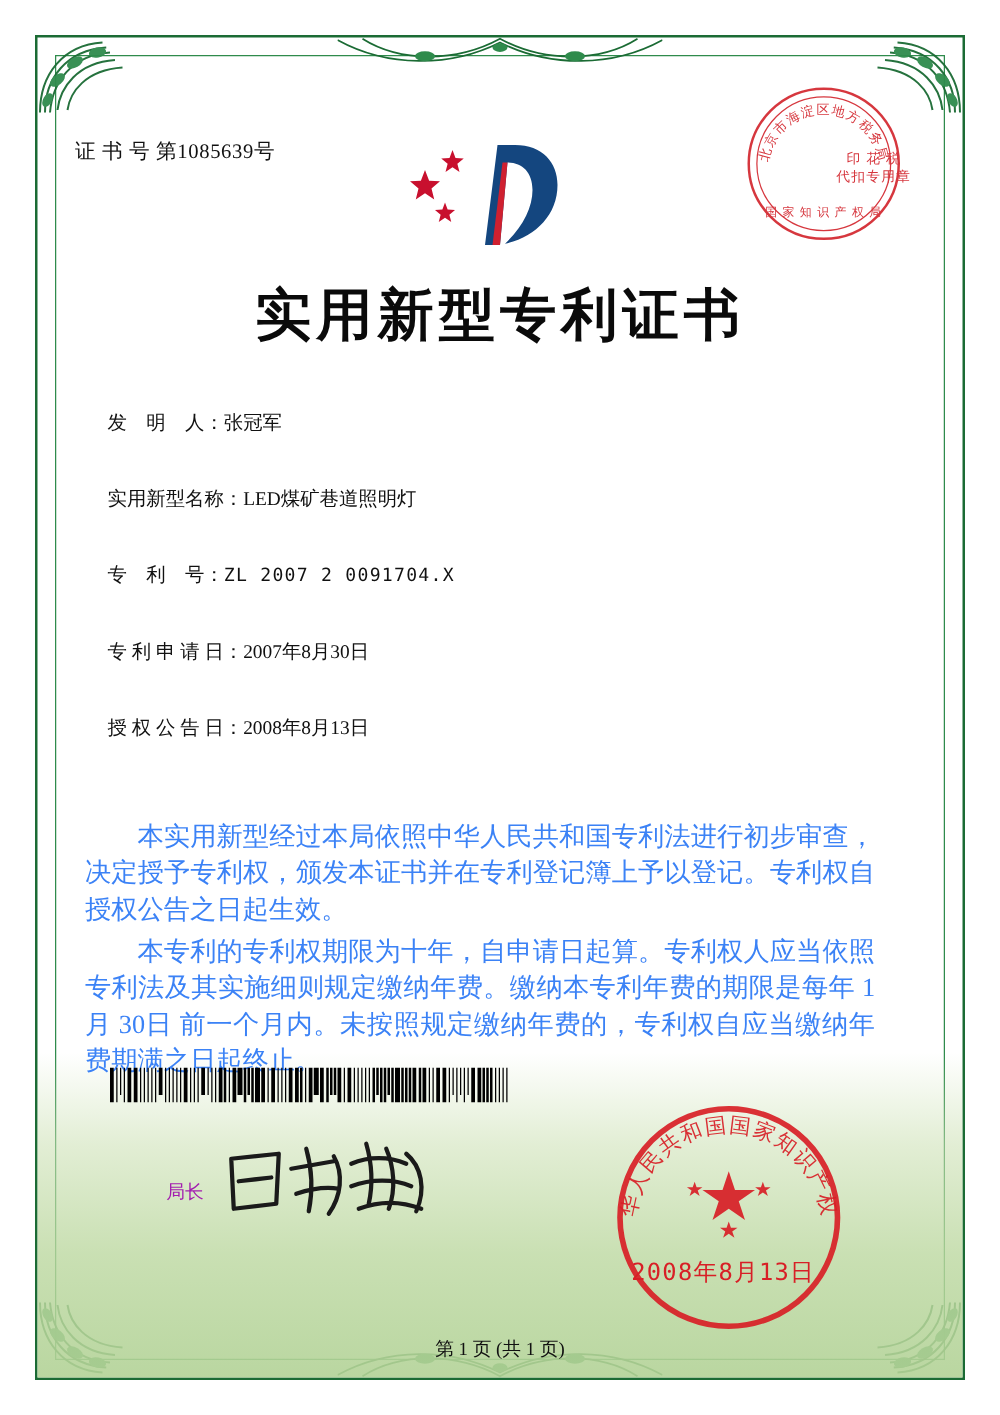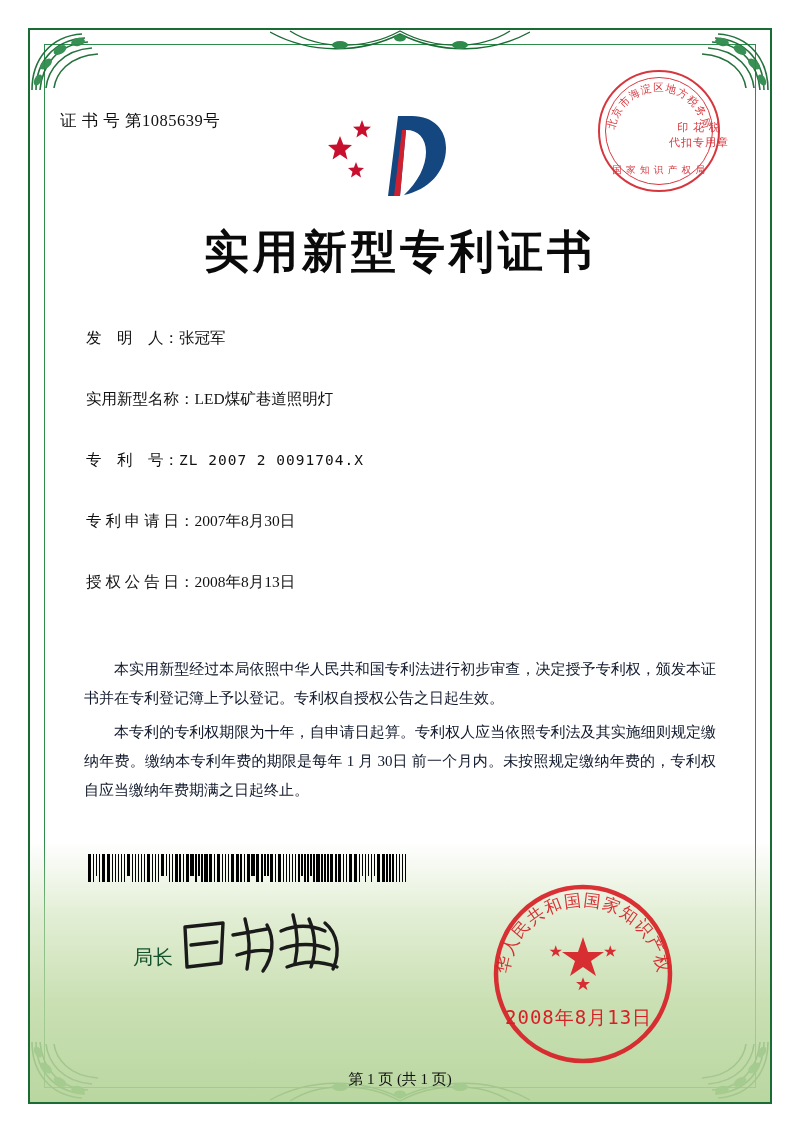--- a/index.html
+++ b/index.html
@@ -182,26 +182,26 @@
     color: #111;
   }
   .mono-val {
     font-family: "DejaVu Sans Mono", "Liberation Mono", monospace;
     font-size: 14.5px;
     letter-spacing: 1px;
   }
 
   .paragraphs {
     position: absolute;
-    left: 84px;
+    left: 68px;
     top: 655px;
     width: 632px;
-    font-size: 15px;
+    font-size: 21px;
     line-height: 29px;
-    color: #0f172a;
+    color: #3b82f6;
     text-align: justify;
   }
   .paragraphs p {
     margin: 0 0 5px 0;
     text-indent: 2em;
   }
 
   
   .barcode {
     position: absolute;
@@ -218,22 +218,22 @@
     background: #000;
     height: 28px;
     margin-right: 1.5px;
   }
 
   
   .sign-label {
     position: absolute;
     left: 133px;
     top: 944px;
-    font-size: 20px;
-    color: #14532d;
+    font-size: 15px;
+    color: #a21caf;
   }
   .signature {
     position: absolute;
     left: 175px;
     top: 905px;
     width: 190px;
     height: 80px;
   }
 
   

